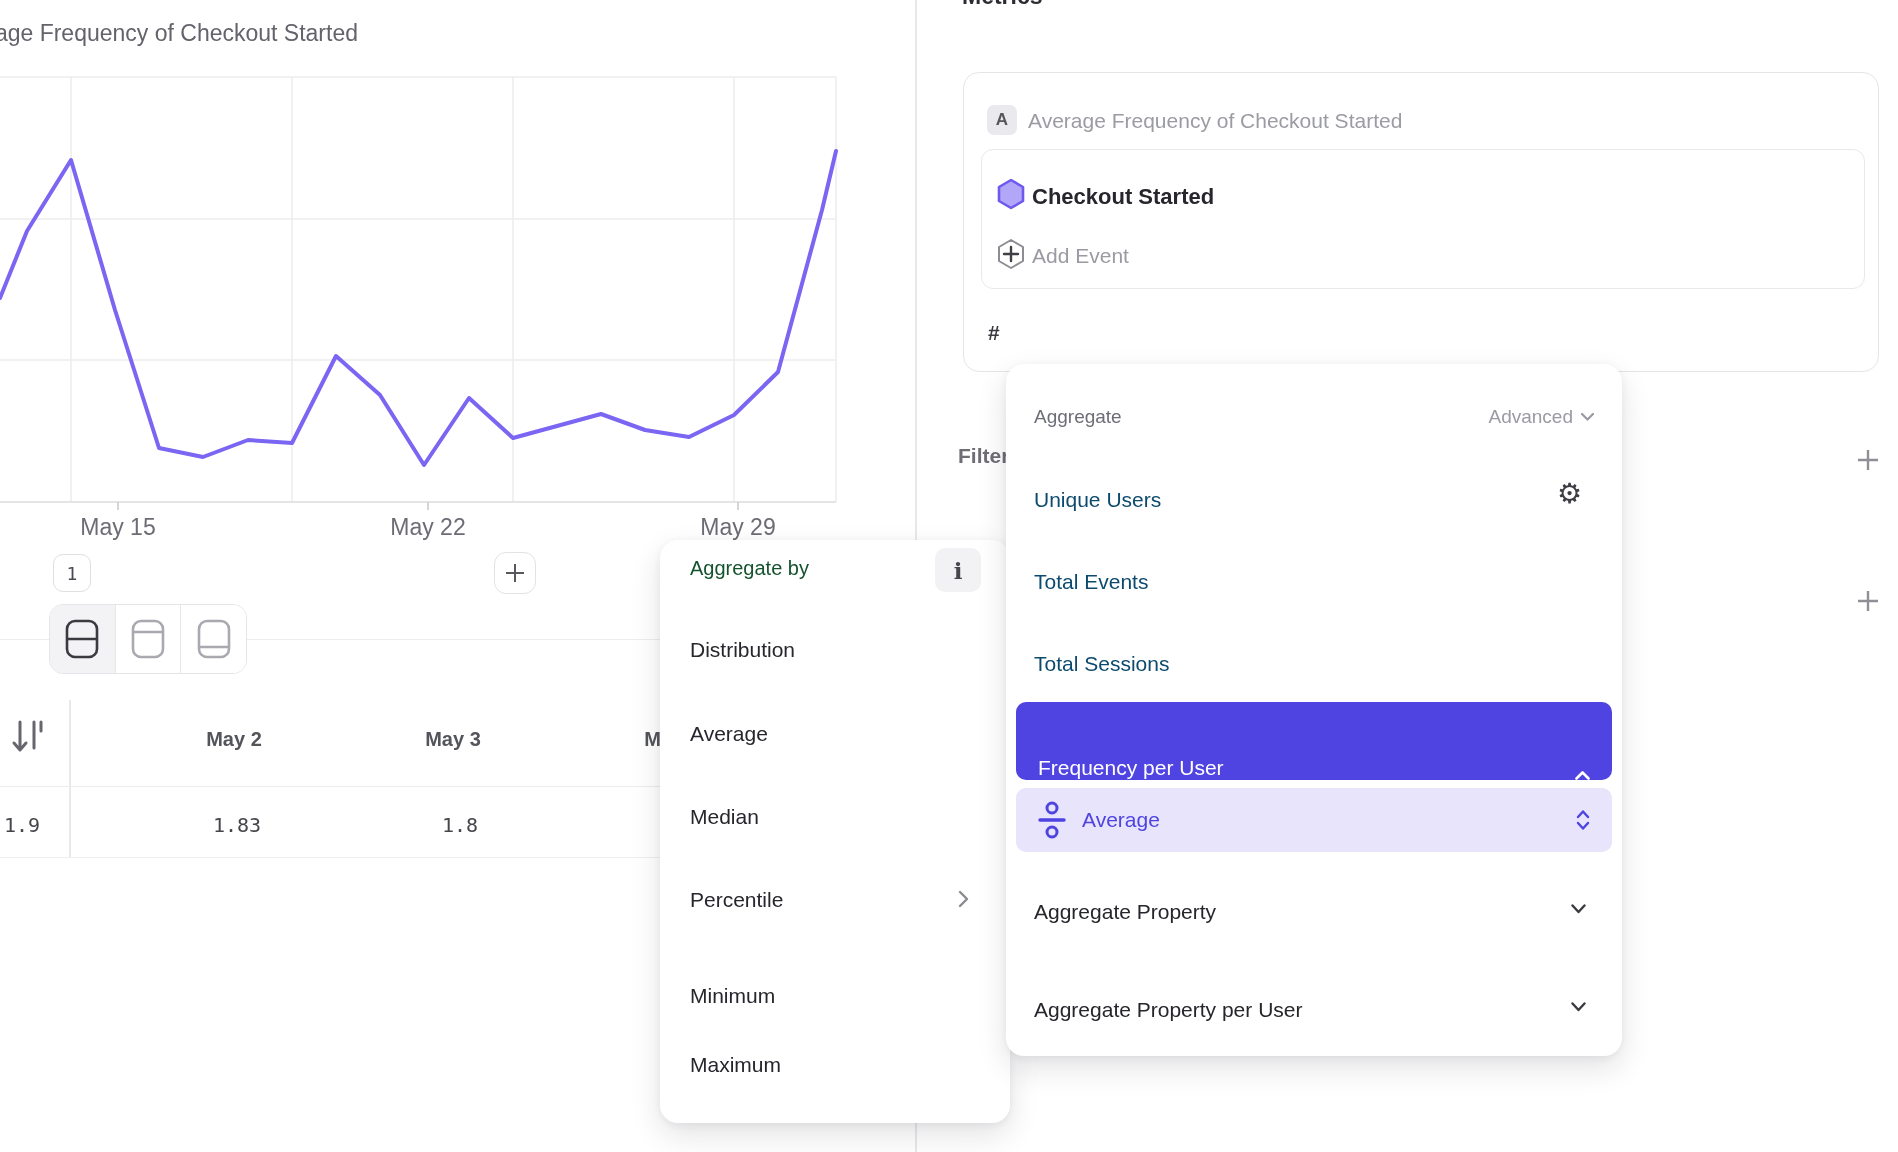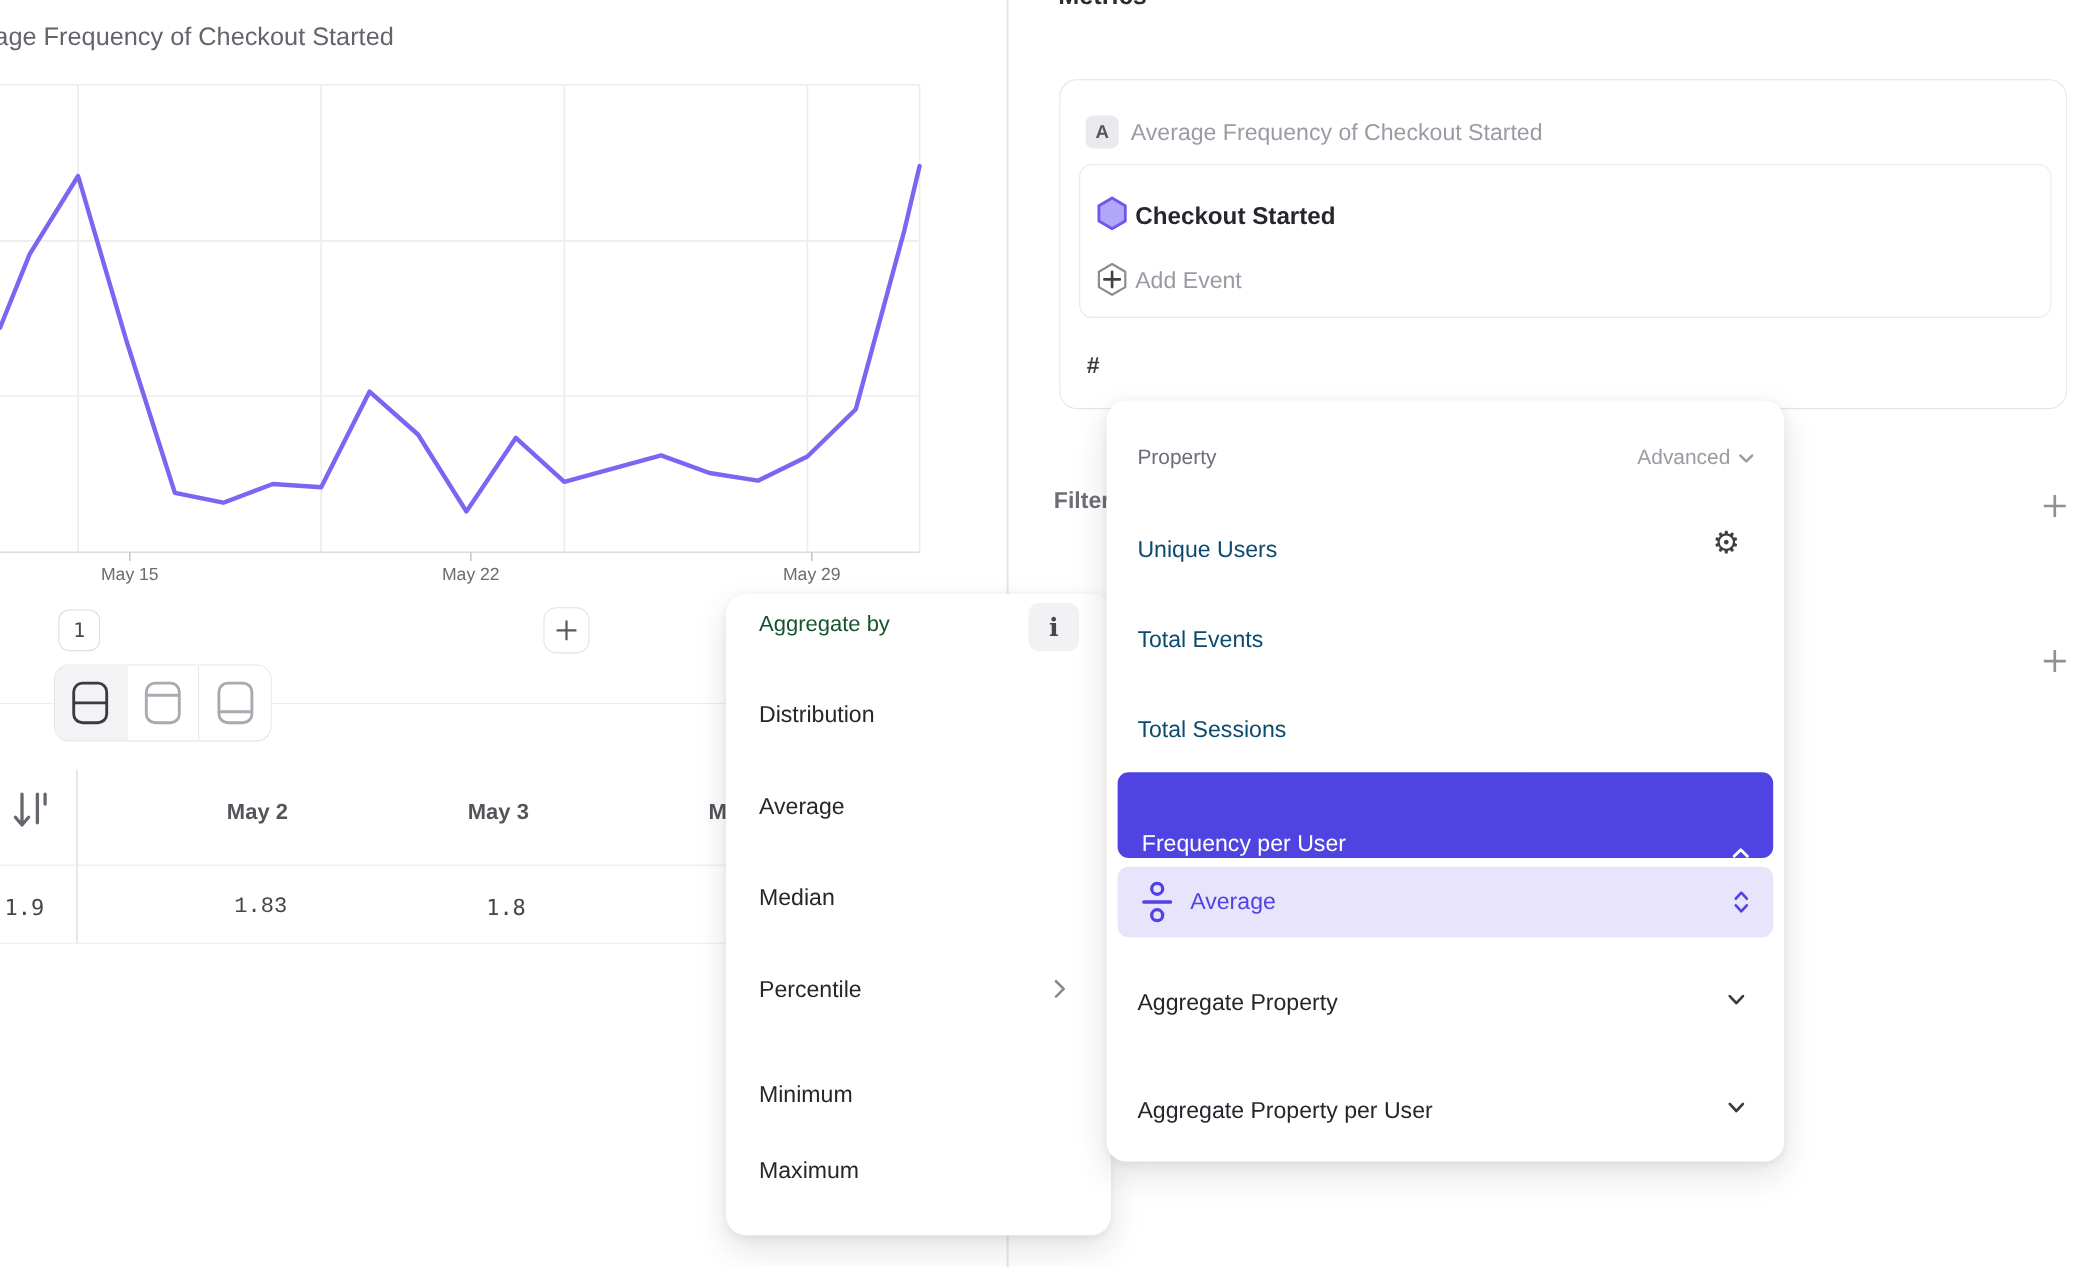--- a/index.html
+++ b/index.html
@@ -5,21 +5,21 @@
   * { margin:0; padding:0; box-sizing:border-box; }
   html,body { width:1898px; height:1152px; overflow:hidden; background:#fff; }
   body { font-family:"Liberation Sans", sans-serif; color:#26262C; }
   #app { position:relative; width:1898px; height:1152px; overflow:hidden; background:#fff; }
   .abs { position:absolute; }
   .nowrap { white-space:nowrap; }
 
   
   #chart-title { left:-52px; top:20px; font-size:23px; font-weight:500; color:#63636B; }
   #chart-svg { left:0; top:70px; }
-  .xlabel { top:514px; font-size:16px; color:#6C6C75; transform:translateX(-50%); }
+  .xlabel { top:514px; font-size:23px; color:#6C6C75; transform:translateX(-50%); }
   #xlabel-0 { left:118px; } #xlabel-1 { left:428px; } #xlabel-2 { left:738px; }
 
   
   #chip-interval { left:53px; top:554px; width:38px; height:38px; border:1.5px solid #DFDFE3; border-radius:10px;
     display:flex; align-items:center; justify-content:center; font-family:"DejaVu Sans Mono", monospace;
     font-size:18px; color:#4A4A52; background:#fff; }
   #chip-add { left:494px; top:552px; width:42px; height:42px; border:1.5px solid #E3E3E7; border-radius:12px;
     display:flex; align-items:center; justify-content:center; background:#fff; }
 
   #section-divider { left:0; top:639px; width:915px; height:1px; background:#EDEDF0; }
@@ -33,21 +33,21 @@
 
   
   #sort-icon { left:10px; top:718px; }
   #col-divider { left:69px; top:700px; width:1.5px; height:158px; background:#E9E9EC; }
   #thead-line { left:0; top:786px; width:915px; height:1px; background:#ECECEF; }
   #trow-line { left:0; top:857px; width:915px; height:1px; background:#EFEFF1; }
   .th { top:728px; font-size:20px; font-weight:600; color:#54555B; transform:translateX(-50%); }
   #th-1 { left:234px; } #th-2 { left:453px; } #th-3 { left:672px; }
   .td { top:813px; font-family:"DejaVu Sans Mono", monospace; font-size:20px; color:#45454B; }
   #td-0 { left:4px; }
-  #td-1 { left:237px; transform:translateX(-50%);font-family:Liberation Mono, monospace; }
+  #td-1 { left:237px; transform:translateX(-50%); }
   #td-2 { left:460px; transform:translateX(-50%); }
 
   
   #panel-divider { left:915px; top:0; width:1.5px; height:1152px; background:#E8E8EB; }
   #metrics-heading { left:962px; top:-17px; font-size:23px; font-weight:700; color:#2C2C33; }
 
   #metric-card { left:963px; top:72px; width:916px; height:300px; border:1.5px solid #E5E5E9; border-radius:16px; background:#fff; }
   #metric-badge { left:23px; top:32px; width:30px; height:30px; background:#EAEAEE; border-radius:7px;
     display:flex; align-items:center; justify-content:center; font-size:17px; font-weight:700; color:#55555C; }
   #metric-name { left:64px; top:36px; font-size:21px; color:#9B9BA3; }
@@ -214,21 +214,21 @@
     <div class="abs nowrap agg-item" id="agg-item-2">Median</div>
     <div class="abs nowrap agg-item" id="agg-item-3">Percentile</div>
     <div class="abs nowrap agg-item" id="agg-item-4">Minimum</div>
     <div class="abs nowrap agg-item" id="agg-item-5">Maximum</div>
     <svg class="abs" id="agg-chevron-right" width="11" height="18" viewBox="0 0 11 18">
       <path d="M2 2 L9 9 L2 16" stroke="#8A8A91" stroke-width="2.4" fill="none" stroke-linecap="round" stroke-linejoin="round"></path>
     </svg>
   </div>
 
   <div class="abs" id="meas-panel">
-    <div class="abs nowrap" id="meas-header">Property</div>
+    <div class="abs nowrap" id="meas-header">Aggregate</div>
     <div class="abs" id="meas-advanced">
       <span>Advanced</span>
       <svg width="13" height="8" viewBox="0 0 13 8">
         <path d="M1 1 L6.5 6.5 L12 1" stroke="#9A9AA2" stroke-width="2.2" fill="none" stroke-linecap="round" stroke-linejoin="round"></path>
       </svg>
     </div>
 
     <div class="abs nowrap meas-item" id="meas-item-0">Unique Users</div>
     <div class="abs" id="meas-gear">⚙</div>
     <div class="abs nowrap meas-item" id="meas-item-1">Total Events</div>

